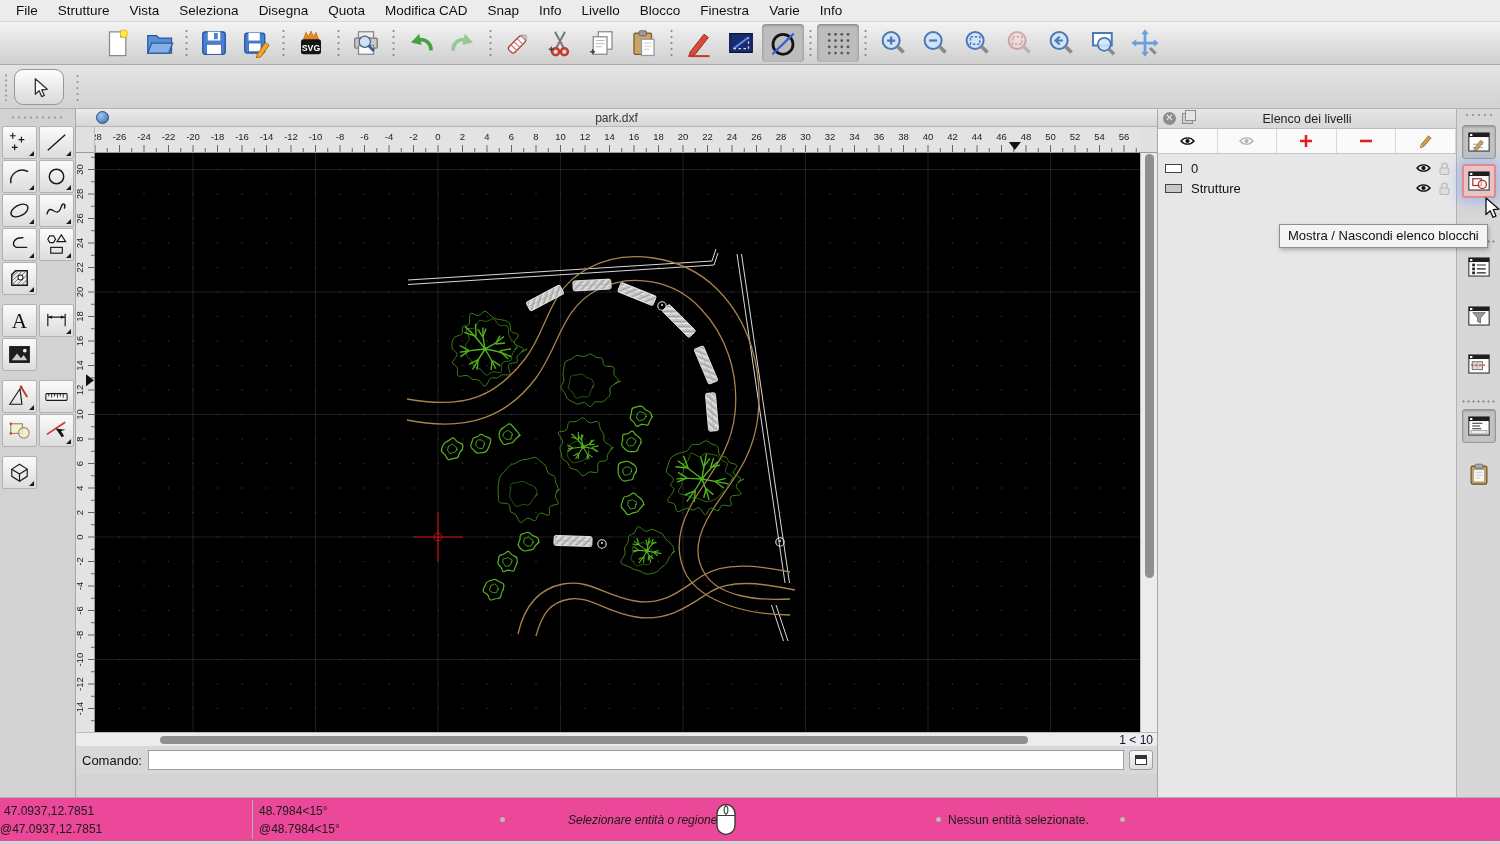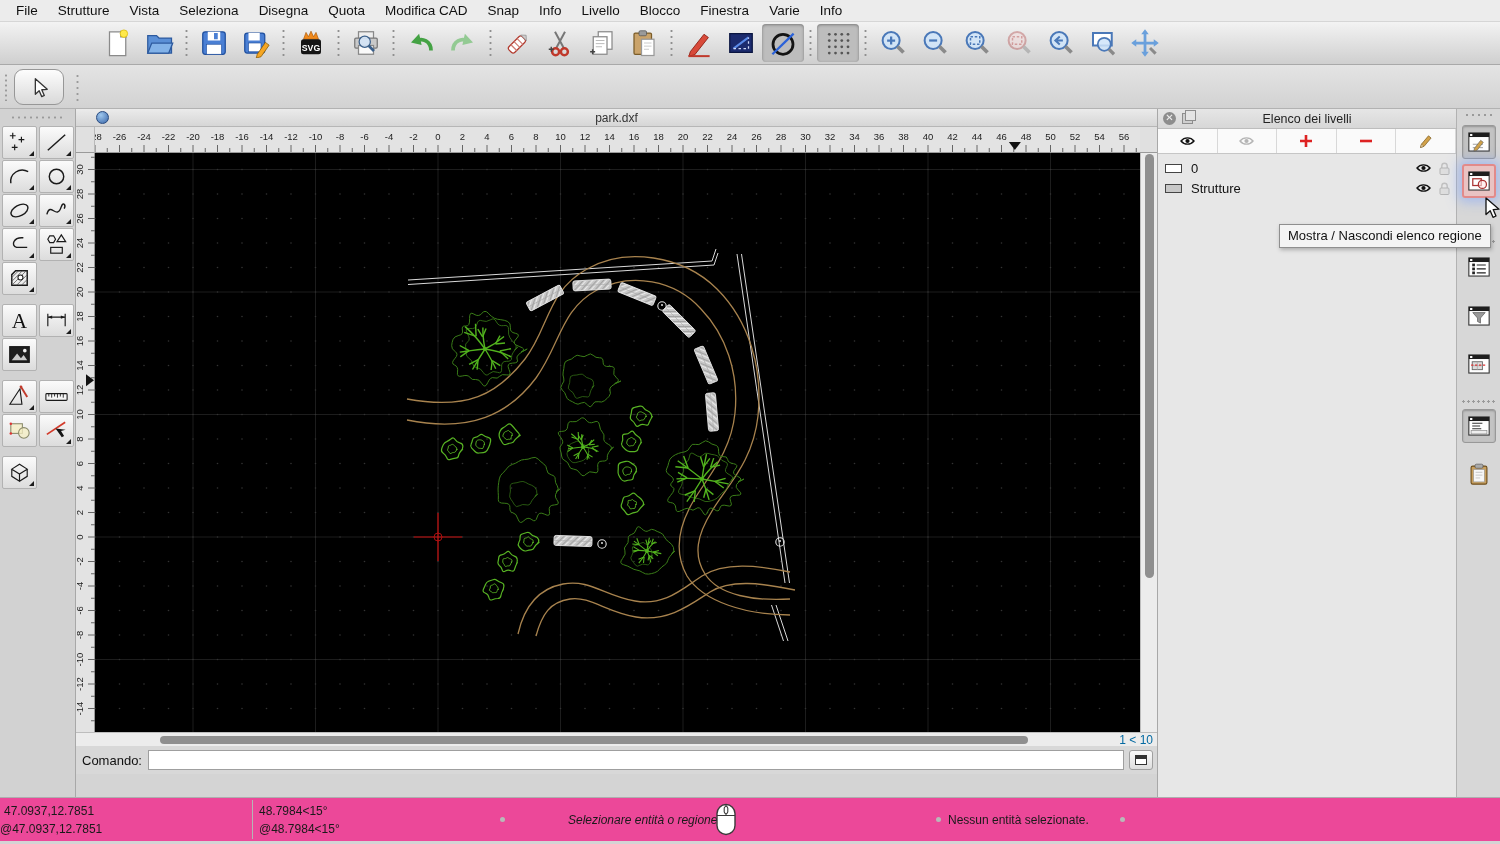--- a/index.html
+++ b/index.html
@@ -47,21 +47,21 @@
   .ruler-corner { width:19px; background:#e0e0e0; border-right:1px solid #b9b9b9; border-bottom:1px solid #9a9a9a; }
   .hruler { width:1045px; height:26px; background:#e3e3e3; border-bottom:1px solid #9a9a9a; }
   .ruler-corner-r { width:17px; background:#e0e0e0; border-bottom:1px solid #9a9a9a; }
   .canvas-row { height:579px; display:flex; }
   .vruler { width:19px; height:579px; background:#e3e3e3; border-right:1px solid #9a9a9a; }
   .canvas { width:1045px; height:579px; background:#000; }
   .vscroll { width:17px; background:#ececec; border-left:1px solid #bdbdbd; position:relative; }
   .vscroll .thumb { position:absolute; left:4px; top:1px; width:9px; height:424px; border-radius:4.5px; background:#8f8f8f; }
   .hscroll-row { height:14px; background:#ececec; border-top:1px solid #bdbdbd; position:relative; }
   .hscroll-row .thumb { position:absolute; left:84px; top:3px; width:868px; height:8px; border-radius:4px; background:#8f8f8f; }
-  .zoom-label { position:absolute; right:4px; top:0px; font-size:12px; color:#0369a1; }
+  .zoom-label { position:absolute; right:4px; top:0px; font-size:12px; color:#0f172a; }
 
   
   .cmd-history { height:22px; background:#fff; border:1px solid #9a9a9a; margin-top:1px; font-size:13px; padding:2px 0 0 5px; }
   .cmd-history .lbl { color:#1818cc; font-style:italic; }
   .cmd-history .val { color:#1818cc; margin-left:4px; }
   .cmd-row { height:28px; background:#d8d8d8; display:flex; align-items:center; padding:0 4px; }
   .cmd-row .lbl { font-size:13px; color:#111; margin:0 6px 0 2px; }
   .cmd-input { flex:1; height:20px; border:1px solid #9f9f9f; background:#fff; font-size:13px; padding:0 4px; font-family:"Liberation Sans",sans-serif; }
   .cmd-btn { width:24px; height:20px; margin-left:5px; border:1px solid #9f9f9f; border-radius:3px; background:linear-gradient(#fafafa,#ddd); display:flex; align-items:center; justify-content:center; }
   .cmd-btn .winico { width:12px; height:10px; border:1px solid #333; background:#fff; border-top:4px solid #333; }
@@ -2130,18 +2130,18 @@
       <rect x="3" y="1.5" width="18" height="30" rx="9" fill="#fff" stroke="#3a3a3a" stroke-width="1.4"></rect>
       <path d="M12 1.5v11 M3 12.5h18" stroke="#3a3a3a" stroke-width="1.2" fill="none"></path>
       <rect x="10.2" y="3.5" width="3.6" height="7" rx="1.8" fill="#fff" stroke="#3a3a3a" stroke-width="1.1"></rect>
     </svg>
   </div>
   <div class="sb-dot" style="left:936px"></div>
   <div class="sb-sel">Nessun entità selezionate.</div>
   <div class="sb-dot" style="left:1120px"></div>
 </div>
 
-<div class="tooltip">Mostra / Nascondi elenco regione</div>
+<div class="tooltip">Mostra / Nascondi elenco blocchi</div>
 <div class="cursor-overlay">
   <svg width="18" height="24" viewBox="0 0 18 24">
     <path d="M2 1 L2 17.5 L6.2 13.7 L9 20.3 L12 19 L9.2 12.6 L15 12.2 Z" fill="#fff" stroke="#111" stroke-width="1.3" stroke-linejoin="round"></path>
   </svg>
 </div>
 
 </body></html>

